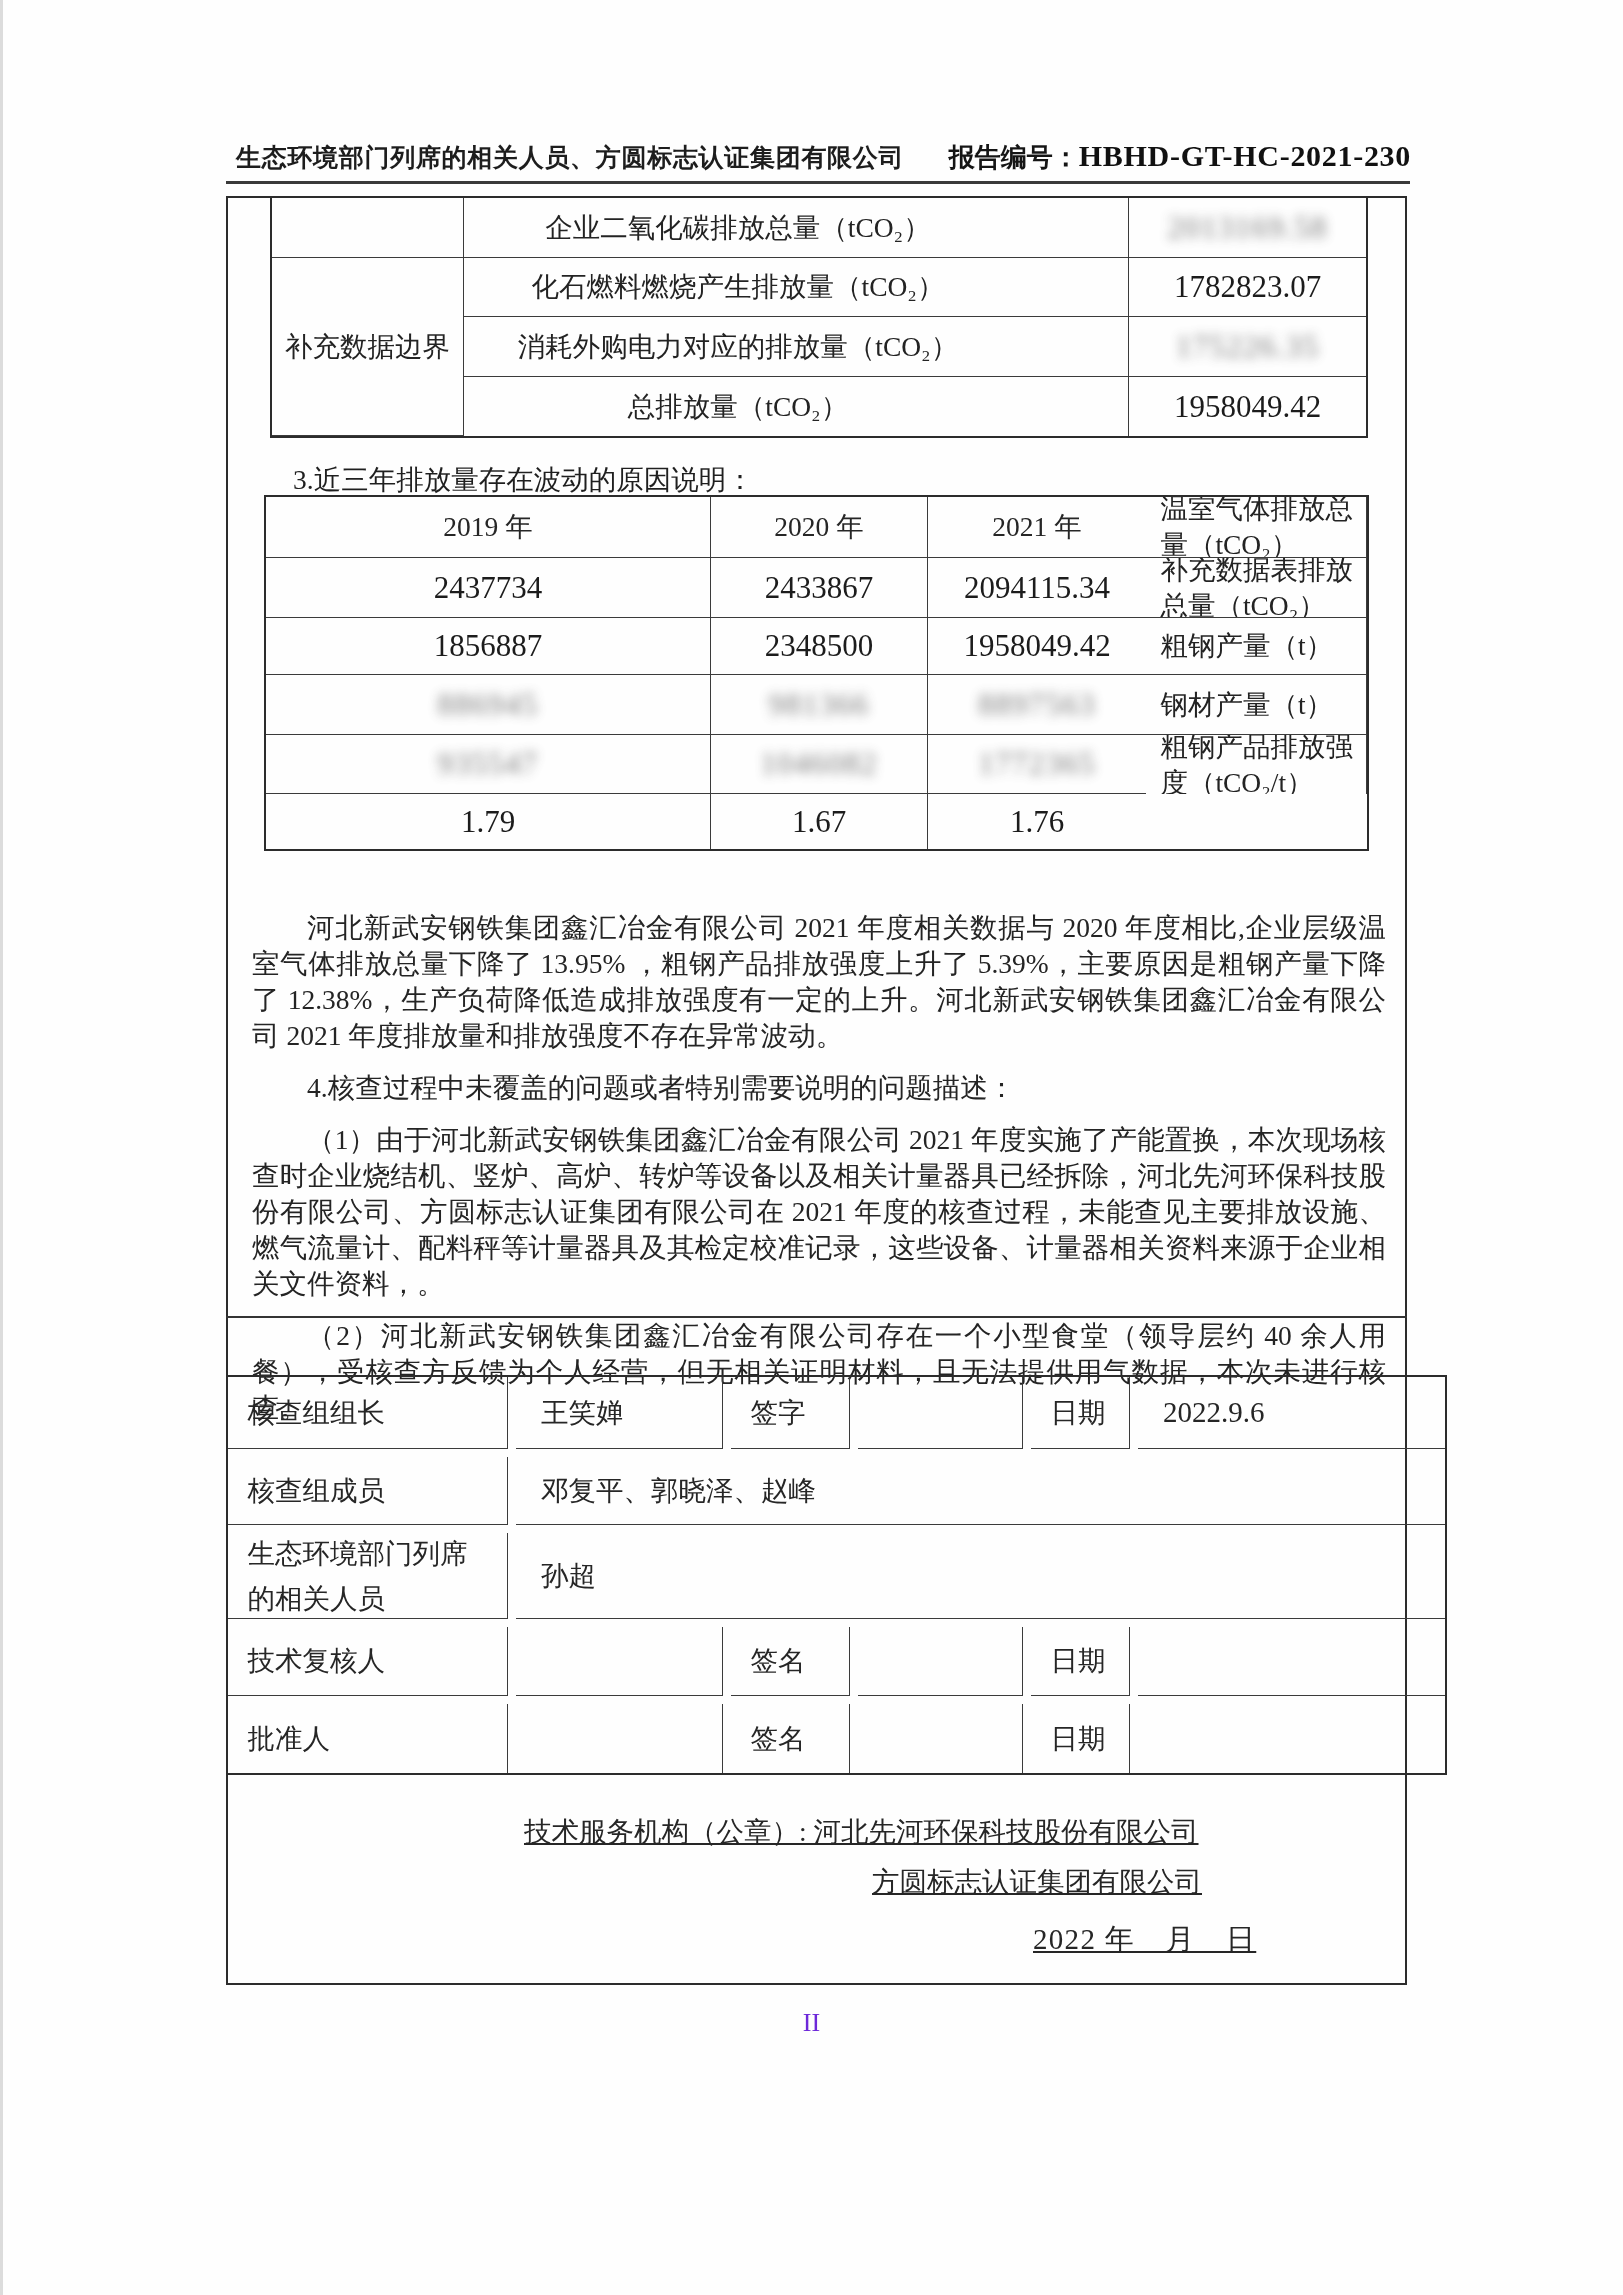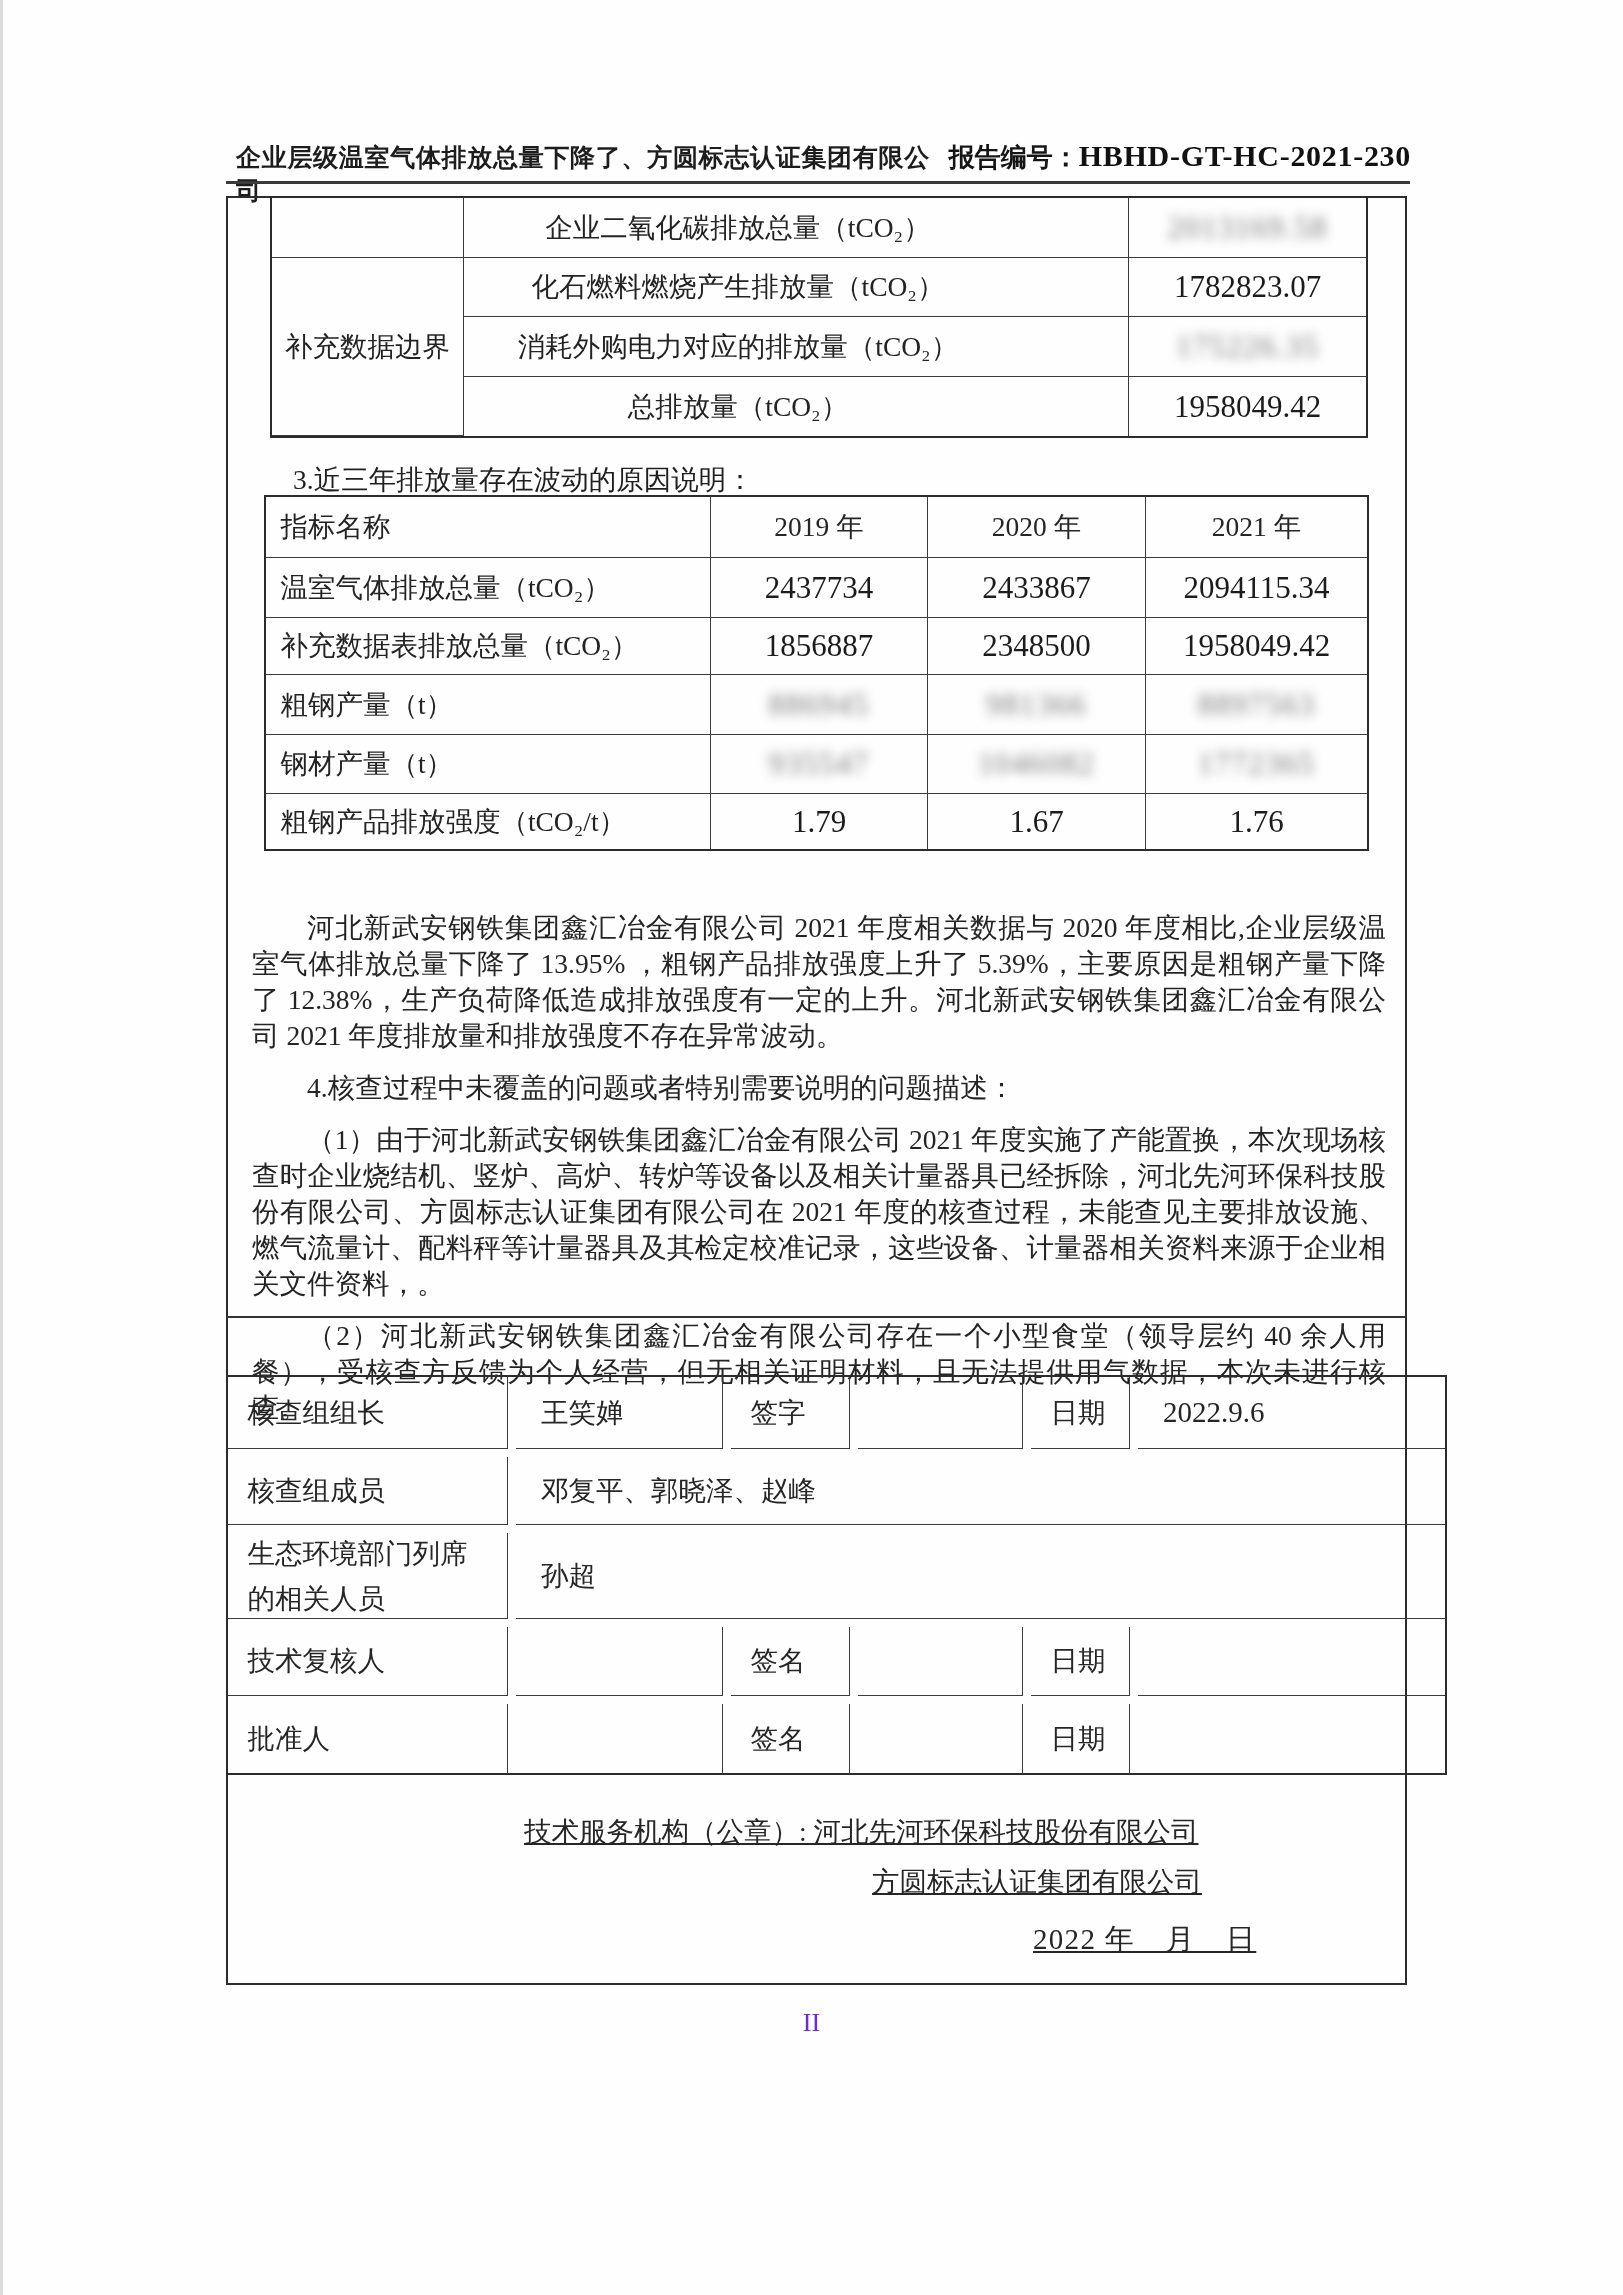--- a/index.html
+++ b/index.html
@@ -73,21 +73,21 @@
   
   #pageno{position:absolute;left:0;right:0;top:2008px;text-align:center;font-size:26px;color:#6d28d9;}
 </style>
 </head>
 <body>
 
 <div id="page">
   <div id="scan-edge"></div>
 
   <div id="hdr">
-    <span class="org">企业层级温室气体排放总量下降了、方圆标志认证集团有限公司</span>
+    <span class="org">生态环境部门列席的相关人员、方圆标志认证集团有限公司</span>
     <span class="repno-wrap"><span class="repno-label">报告编号：</span><span class="repno">HBHD-GT-HC-2021-230</span></span>
   </div>
   <div id="hdr-rule"></div>
 
   <div id="outer"></div>
 
   <div id="tbl1" class="tbl">
     <div></div>
     <div class="cjk pname">企业二氧化碳排放总量（tCO₂）</div>
     <div class="num center lastcol">
@@ -103,21 +103,20 @@
         <span class="redact">175226.35</span>
       </div>
 
     <div class="cjk pname lastrow">总排放量（tCO₂）</div>
     <div class="num center lastcol lastrow">1958049.42</div>
   </div>
 
   <div id="sec3-heading">3.近三年排放量存在波动的原因说明：</div>
 
   <div id="tbl2" class="tbl">
-    <div class="cjk flabel">指标名称</div>
     <div class="fyear">2019 年</div>
     <div class="fyear">2020 年</div>
     <div class="fyear lastcol">2021 年</div>
 
     <div class="cjk flabel">温室气体排放总量（tCO₂）</div>
     <div class="num fval">2437734</div>
     <div class="num fval">2433867</div>
     <div class="num fval lastcol">2094115.34</div>
 
     <div class="cjk flabel">补充数据表排放总量（tCO₂）</div>

